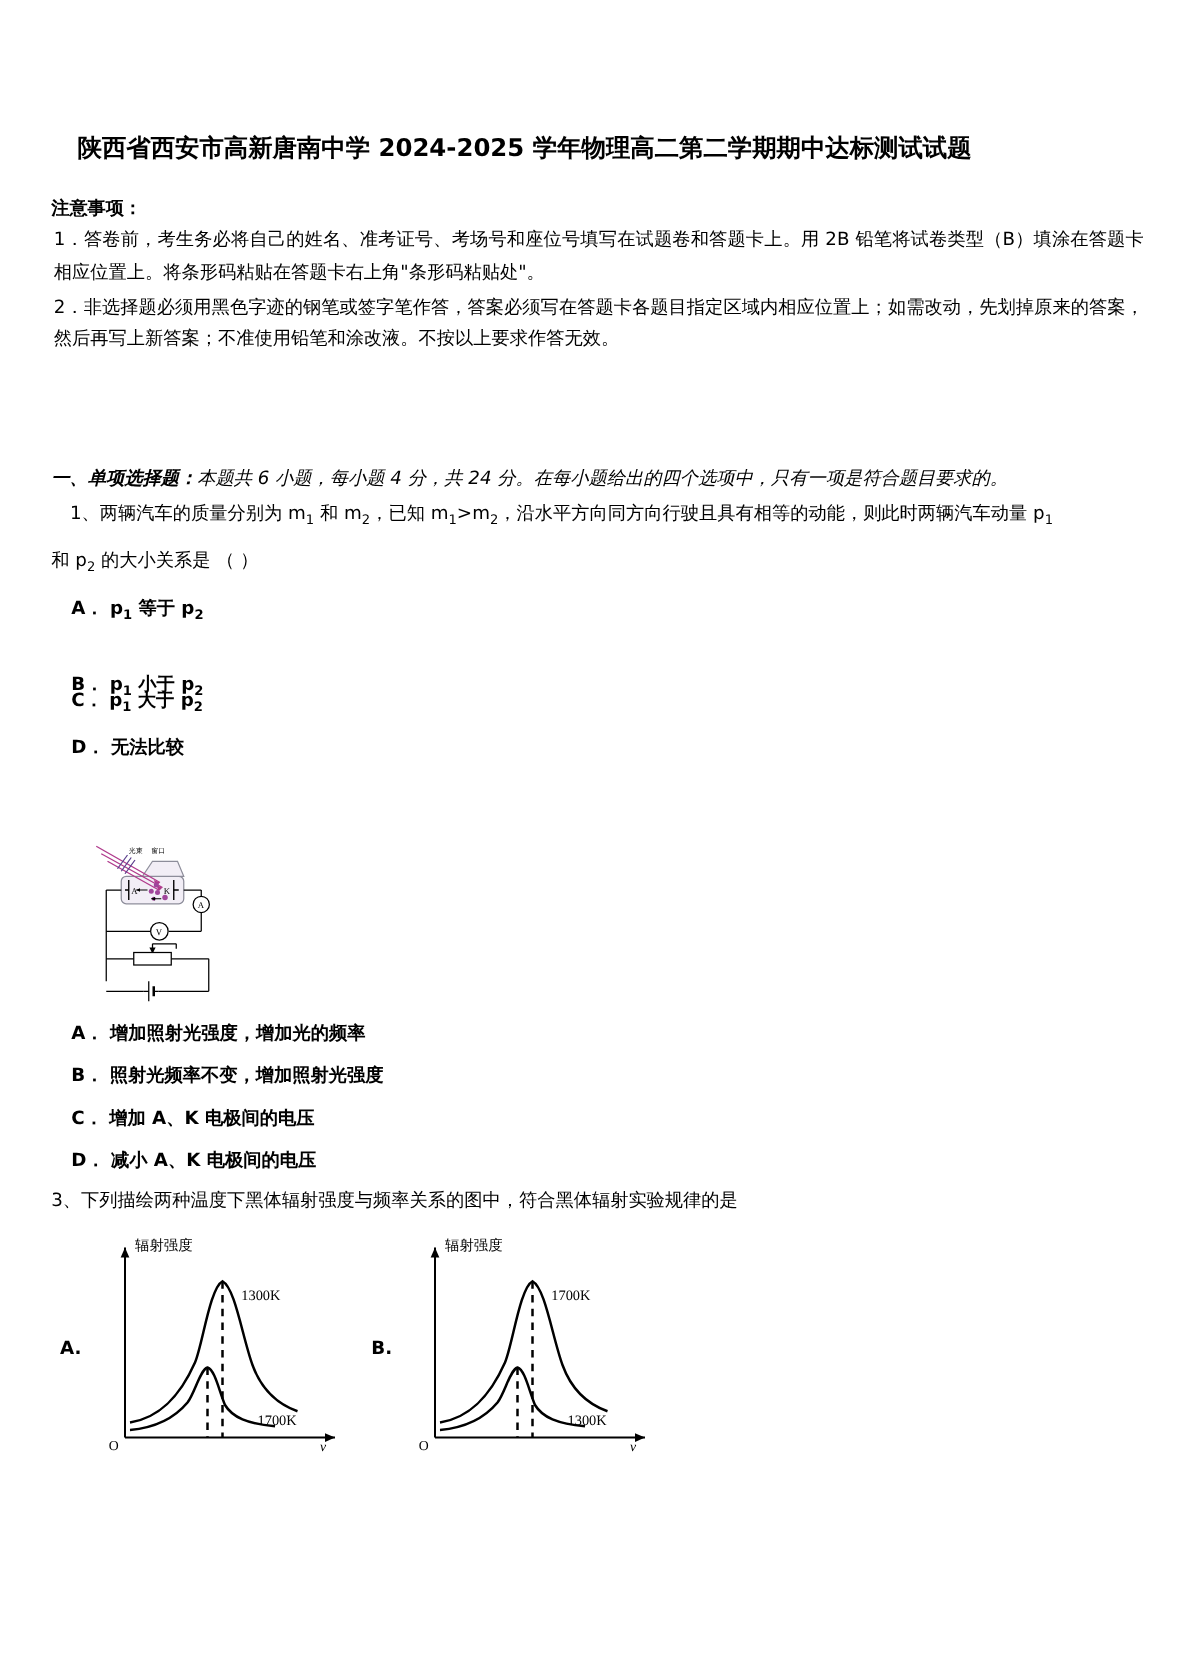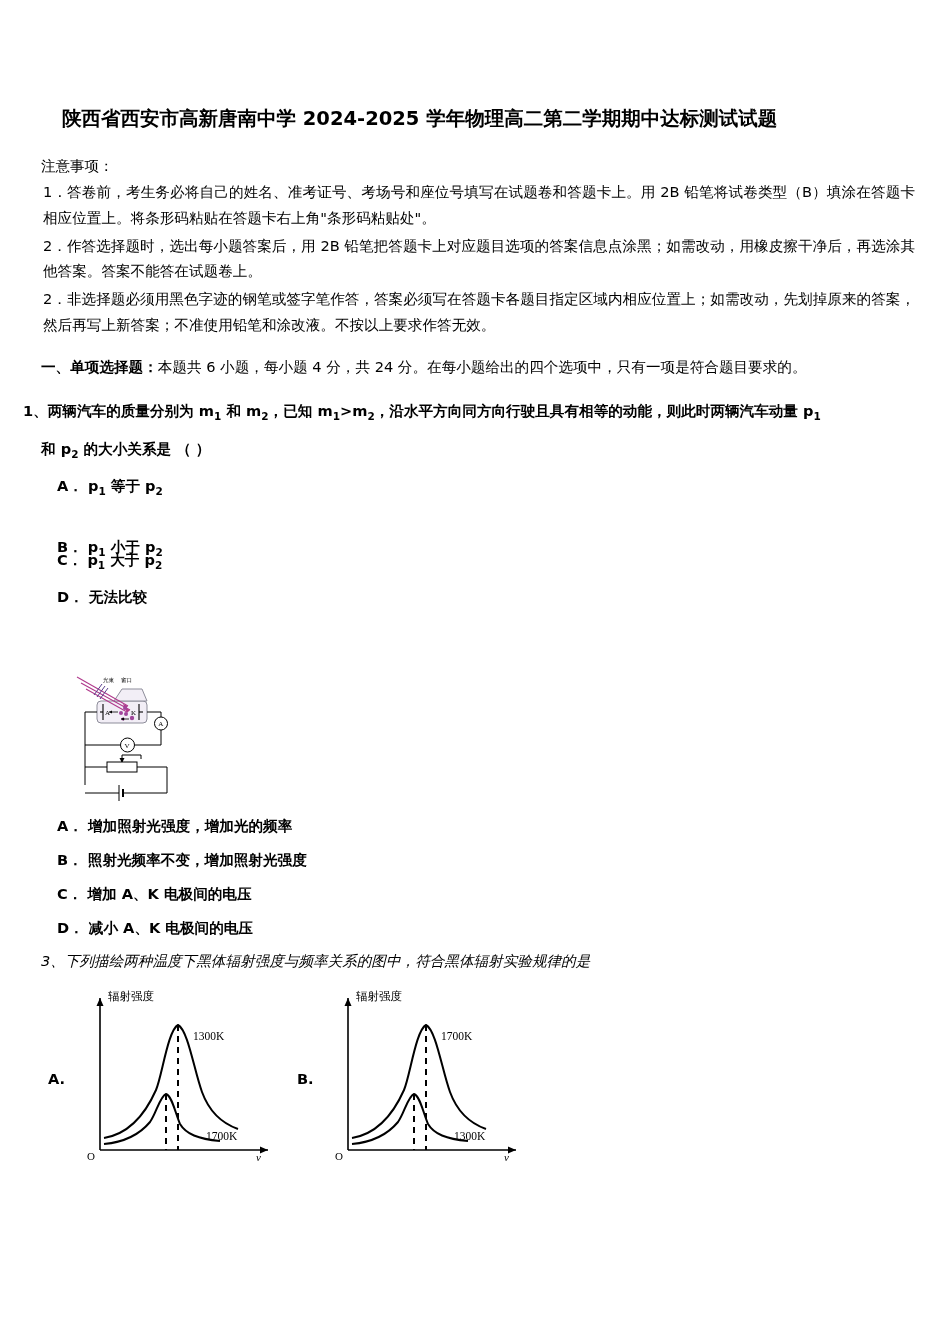--- a/index.html
+++ b/index.html
@@ -33,67 +33,68 @@
     line-height: 1.25;
     white-space: nowrap;
     font-family: "DejaVu Sans", "Liberation Sans", sans-serif;
   }
 
   .notice-head {
     position: absolute;
     left: 41px;
     top: 157px;
     font-size: 14.5px;
-    font-weight: normal;
+    font-weight: bold;
   }
 
   .notice-body {
     position: absolute;
     left: 41px;
     top: 177px;
     width: 876px;
     font-size: 14.6px;
     line-height: 25.8px;
     text-align: justify;
     text-justify: inter-ideograph;
   }
   .notice-body p {
     margin: 2px;
     padding: 0;
   }
 
   .section-head {
     position: absolute;
     left: 41px;
-    top: 354px;
+    top: 370px;
     width: 876px;
     font-size: 14.6px;
     line-height: 26px;
     font-weight: bold;
+    font-style: italic;
   }
   .section-head .light {
     font-weight: normal;
   }
 
   .q1-stem {
     position: absolute;
-    left: 23px;
+    left: 56px;
     top: 398px;
     width: 880px;
     font-size: 14.6px;
     line-height: 26px;
-    font-weight: bold;
+    font-weight: normal;
   }
   .q1-stem2 {
     position: absolute;
     left: 41px;
     top: 436px;
     font-size: 14.6px;
     line-height: 26px;
-    font-weight: bold;
+    font-weight: normal;
   }
 
   .opt {
     position: absolute;
     left: 57px;
     font-size: 14.6px;
     font-weight: bold;
     white-space: nowrap;
   }
 
@@ -114,21 +115,20 @@
     line-height: 26px;
   }
 
   .q3-stem {
     position: absolute;
     left: 41px;
     top: 948px;
     width: 885px;
     font-size: 14.6px;
     line-height: 26px;
-    font-style: italic;
   }
 
   sub { font-size: 0.72em; }
   .ital { font-style: italic; }
 
   
   .circuit-fig {
     position: absolute;
     left: 75px;
     top: 675px;
@@ -161,21 +161,20 @@
 <body>
 
 <div class="page">
 
   <div class="doc-title">陕西省西安市高新唐南中学 2024-2025 学年物理高二第二学期期中达标测试试题</div>
 
   <div class="notice-head">注意事项：</div>
 
   <div class="notice-body">
     <p>1．答卷前，考生务必将自己的姓名、准考证号、考场号和座位号填写在试题卷和答题卡上。用 2B 铅笔将试卷类型（B）填涂在答题卡相应位置上。将条形码粘贴在答题卡右上角"条形码粘贴处"。</p>
-    <p>2．作答选择题时，选出每小题答案后，用 2B 铅笔把答题卡上对应题目选项的答案信息点涂黑；如需改动，用橡皮擦干净后，再选涂其他答案。答案不能答在试题卷上。</p>
     <p>2．非选择题必须用黑色字迹的钢笔或签字笔作答，答案必须写在答题卡各题目指定区域内相应位置上；如需改动，先划掉原来的答案，然后再写上新答案；不准使用铅笔和涂改液。不按以上要求作答无效。</p>
   </div>
 
   <div class="section-head">
     <span>一、单项选择题：</span><span class="light">本题共 6 小题，每小题 4 分，共 24 分。在每小题给出的四个选项中，只有一项是符合题目要求的。</span>
   </div>
 
   <div class="q1-stem">
     <span>1、</span><span>两辆汽车的质量分别为 m</span><sub>1</sub><span> 和 m</span><sub>2</sub><span>，已知 m</span><sub>1</sub><span>&gt;m</span><sub>2</sub><span>，沿水平方向同方向行驶且具有相等的动能，则此时两辆汽车动量 p</span><sub>1</sub>
   </div>

